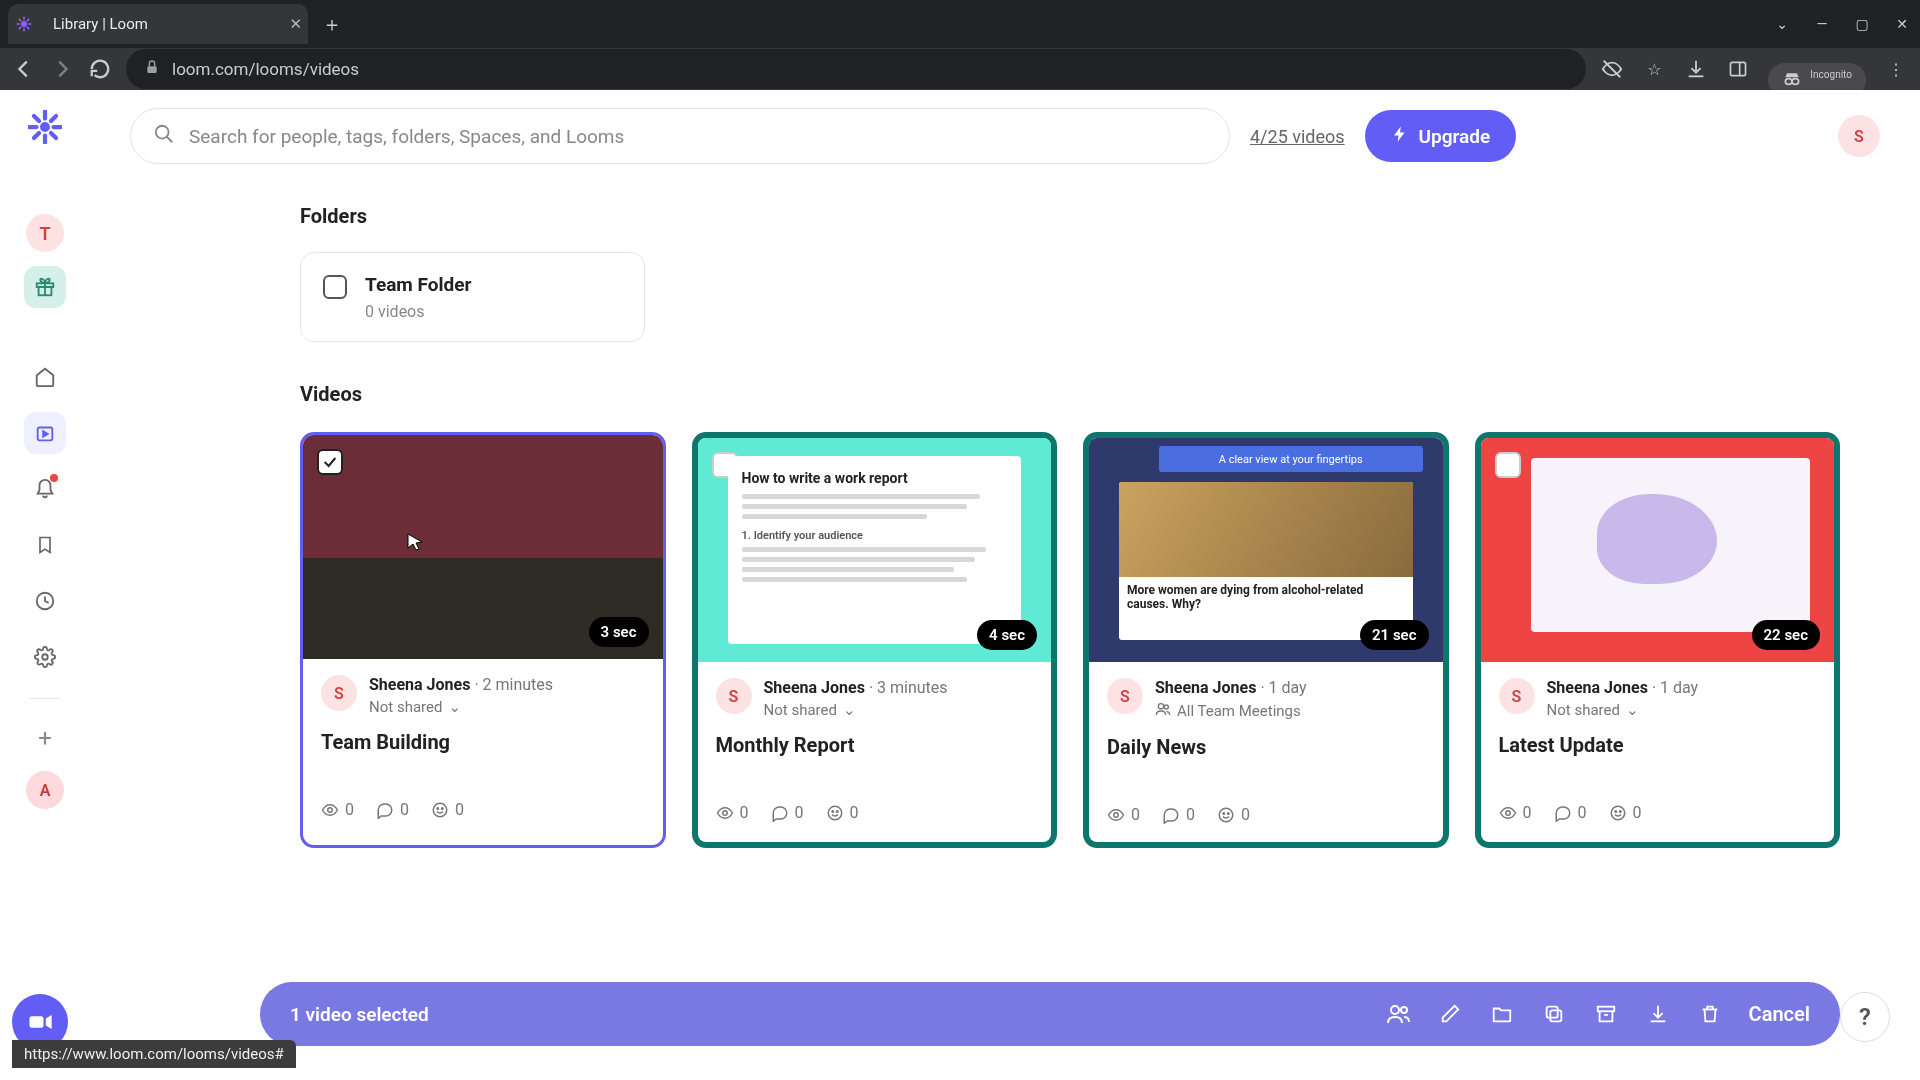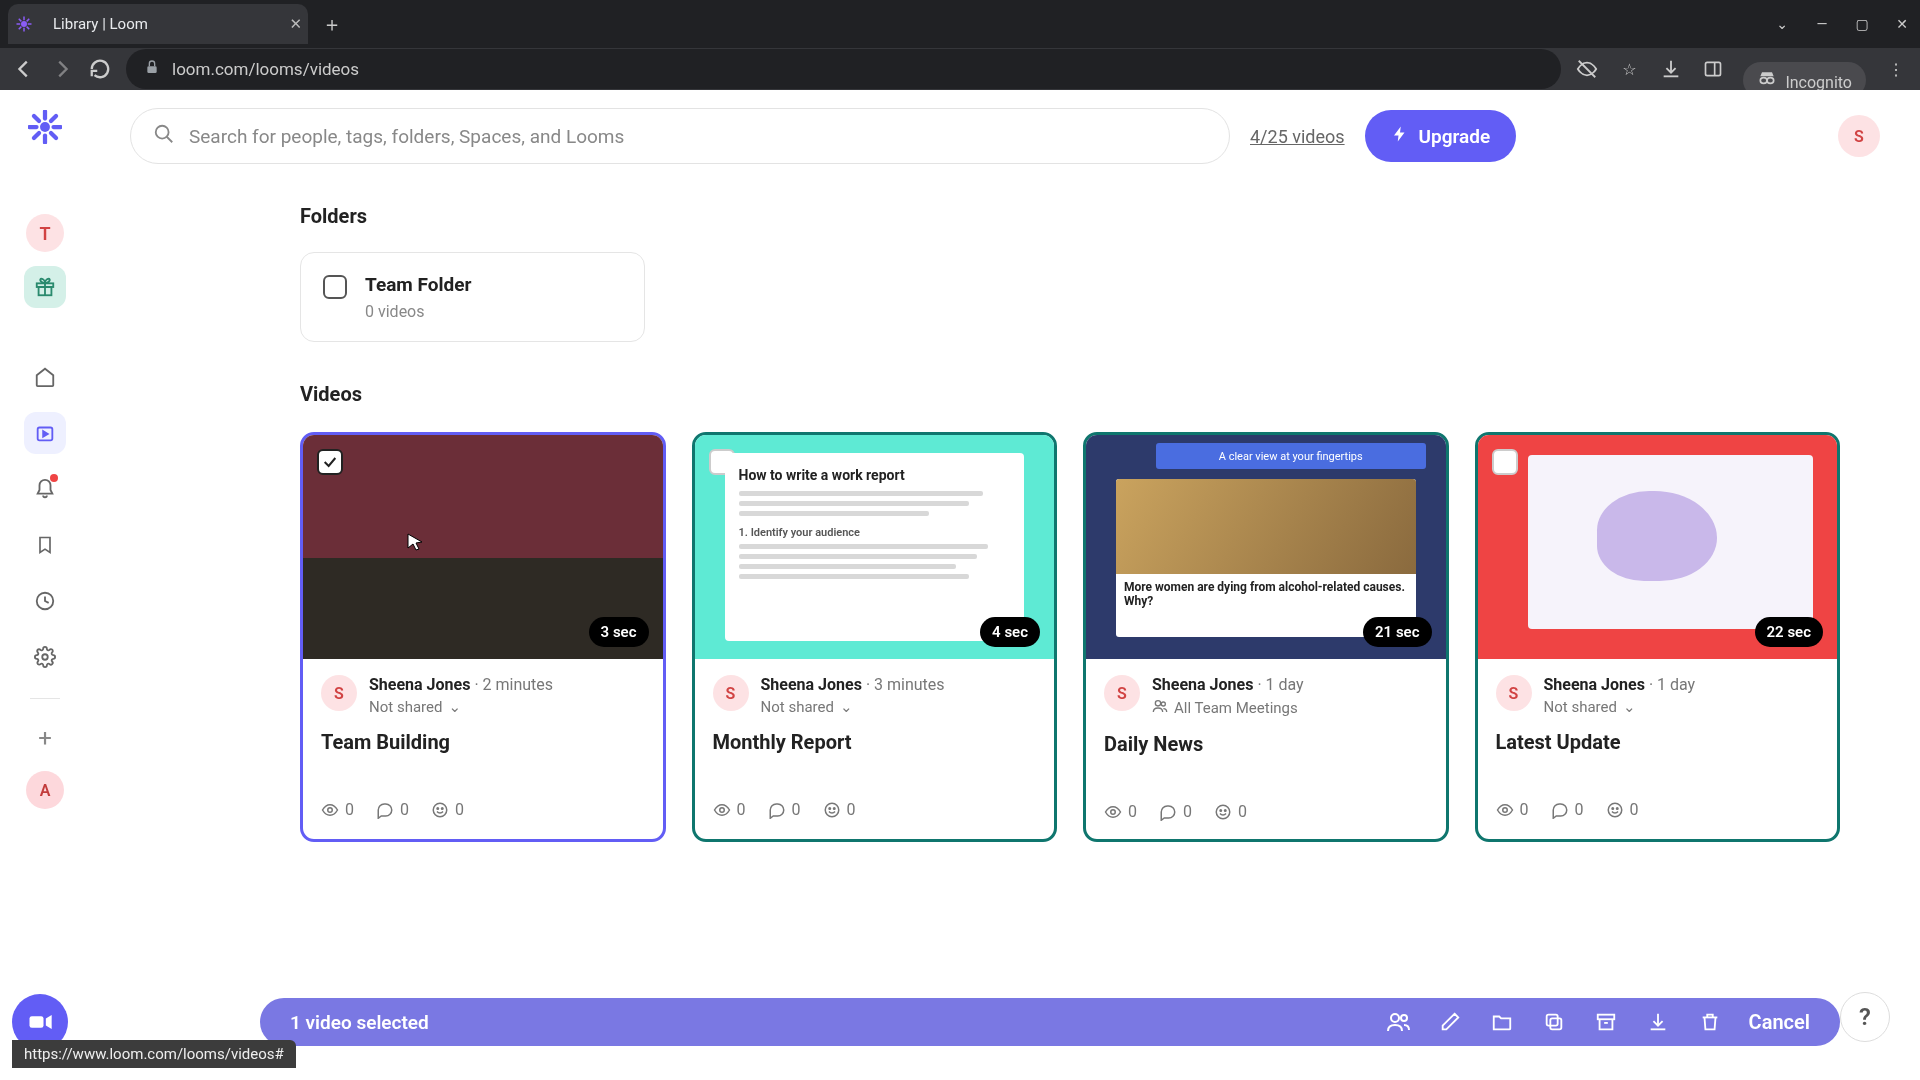--- a/index.html
+++ b/index.html
@@ -12,21 +12,21 @@
   .tab .close { margin-left: auto; color:#bbb; cursor:pointer; }
   .newtab { color:#ccc; margin-left:14px; font-size:20px; }
   .win-controls { margin-left:auto; display:flex; gap:20px; color:#ccc; font-size:14px; }
   .win-controls span { width:20px; text-align:center; }
 
   .browser-bar { background:#35363a; height:42px; display:flex; align-items:center; padding:0 12px; gap:14px; }
   .nav-icon { color:#ccc; width:24px; height:24px; display:flex; align-items:center; justify-content:center; }
   .addr { flex:1; background:#202124; border-radius:24px; height:40px; display:flex; align-items:center; padding:0 18px; gap:12px; color:#ccc; font-size:17px; }
   .addr .lock { color:#9aa0a6; }
   .right-icons { display:flex; gap:18px; color:#ccc; align-items:center; }
-  .incog-badge { display:flex; align-items:flex-end; gap:8px; background:#4a4a4e; border-radius:20px; padding:6px 14px; font-size:16px;margin-top:21px; }
+  .incog-badge { display:flex; align-items:flex-start; gap:8px; background:#4a4a4e; border-radius:20px; padding:6px 14px; font-size:10px;margin-top:21px; }
 
   
   .app { position:relative; height: calc(100% - 102px); display:flex; background:#fff; }
 
   
   .sidebar { width: 90px; border-right: none; display:flex; flex-direction:column; align-items:center; padding-top:18px; gap:14px; }
   .logo { width:38px; height:38px; display:flex; align-items:center; justify-content:center; color:#625df5; }
   .sb-avatar { width:38px; height:38px; border-radius:50%; background:#fde2e4; color:#d14343; display:flex; align-items:center; justify-content:center; font-weight:600; font-size:18px; }
   .sb-btn { width:42px; height:42px; border-radius:12px; display:flex; align-items:center; justify-content:center; color:#666; cursor:pointer; position:relative; }
   .sb-btn.active { background:#eef0ff; color:#625df5; }
@@ -45,21 +45,21 @@
   .prof { width:42px; height:42px; border-radius:50%; background:#fde2e4; color:#d14343; display:flex; align-items:center; justify-content:center; font-weight:600; margin-left:auto; }
 
   .section-h { font-size:20px; font-weight:700; color:#222; margin-top:40px; }
 
   .folder { margin-top:24px; width:345px; border:1px solid #e5e5e5; border-radius:14px; padding:20px 22px; display:flex; align-items:flex-start; gap:18px; }
   .chk { width:24px; height:24px; border:2.5px solid #555; border-radius:6px; flex-shrink:0; margin-top:2px; }
   .folder-name { font-size:19px; font-weight:700; color:#222; }
   .folder-sub { font-size:16px; color:#888; margin-top:6px; }
 
   .grid { display:grid; grid-template-columns: repeat(4, 1fr); gap:26px; margin-top:26px; }
-  .card { border:3px solid #0f766e; border-radius:14px; overflow:hidden; display:flex; flex-direction:column; }
+  .card { border:6px solid #0f766e; border-radius:14px; overflow:hidden; display:flex; flex-direction:column; }
   .card.selected { border:3px solid #625df5; }
   .thumb { height:224px; position:relative; background:#3a3a5e; }
   .thumb.t1 { background: linear-gradient(#6b2e38 55%, #2e2a24 55%); }
   .thumb.t2 { background:#5eead4; }
   .thumb.t3 { background:#2d3a6b; }
   .thumb.t4 { background:#ef4444; }
   .sel-box { position:absolute; top:14px; left:14px; width:26px; height:26px; background:#fff; border:2px solid #ccc; border-radius:6px; display:flex; align-items:center; justify-content:center; }
   .sel-box.checked { background:#fff; border-color:#222; }
   .dur { position:absolute; bottom:12px; right:14px; background:#000; color:#fff; font-size:15px; font-weight:600; padding:6px 12px; border-radius:18px; }
   .cursor { position:absolute; color:#fff; }
@@ -78,21 +78,21 @@
   .doc { position:absolute; top:18px; left:30px; right:30px; bottom:18px; background:#fff; border-radius:4px; padding:14px; font-size:11px; color:#555; }
   .doc h4 { font-size:14px; color:#222; margin-bottom:8px; }
   .doc .line { height:5px; background:#d8d8d8; margin:5px 0; border-radius:2px; }
   .news { position:absolute; left:30px; right:30px; top:44px; bottom:22px; background:#fff; border-radius:3px; overflow:hidden; }
   .news-img { height:60%; background:linear-gradient(120deg,#caa35e,#8a6a3e); }
   .news-h { font-size:12px; font-weight:700; padding:6px 8px; color:#222; }
   .banner { position:absolute; top:8px; left:70px; right:20px; height:26px; background:#4a6de0; border-radius:3px; color:#fff; font-size:11px; display:flex; align-items:center; justify-content:center; }
   .blob { position:absolute; left:50%; top:45%; transform:translate(-50%,-50%); width:120px; height:90px; background:#c9b8ea; border-radius:50% 60% 55% 45%; }
 
   
-  .selbar { position:absolute; left:260px; right:80px; bottom:22px; height:48px; background:#7a78e3; border-radius:34px; display:flex; align-items:center; padding:0 30px; color:#fff; font-size:19px; }
+  .selbar { position:absolute; left:260px; right:80px; bottom:22px; height:64px; background:#7a78e3; border-radius:34px; display:flex; align-items:center; padding:0 30px; color:#fff; font-size:19px; }
   .selbar .actions { margin-left:auto; display:flex; gap:26px; align-items:center; }
   .selbar .ico { width:26px; height:26px; display:flex; align-items:center; justify-content:center; }
   .cancel { font-weight:600; font-size:20px; }
 
   
   .fab { position:absolute; left:12px; bottom:18px; width:56px; height:56px; border-radius:50%; background:#625df5; color:#fff; display:flex; align-items:center; justify-content:center; }
   .help { position:absolute; right:30px; bottom:26px; width:50px; height:50px; border-radius:50%; border:1px solid #ddd; background:#fff; color:#555; display:flex; align-items:center; justify-content:center; font-size:24px; font-weight:600; }
 
   .status-link { position:absolute; left:12px; bottom:0; background:#3c3c3c; color:#eee; font-size:15px; padding:5px 12px; border-radius:0 6px 0 0; }
 </style>

